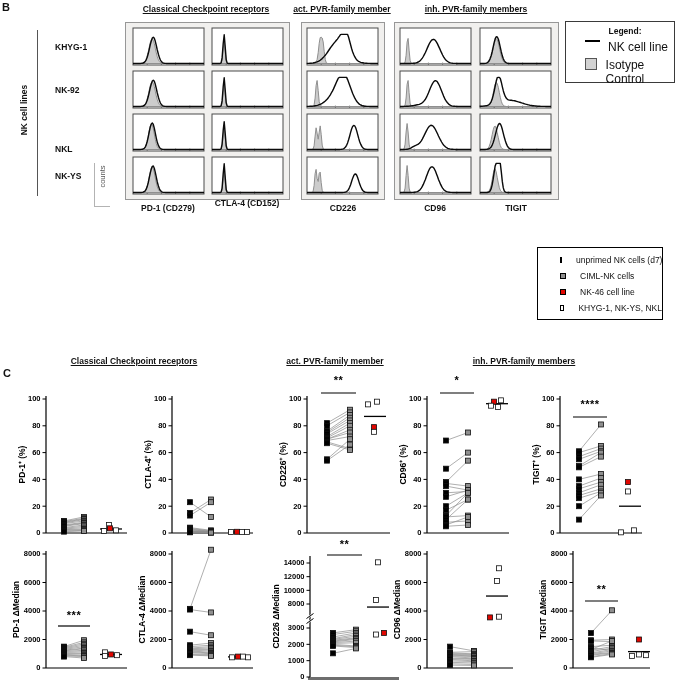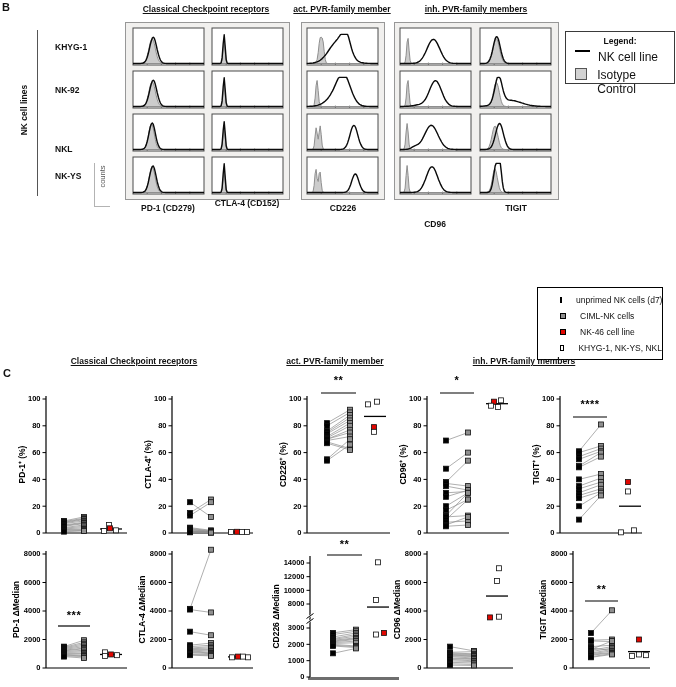--- a/index.html
+++ b/index.html
@@ -16,21 +16,21 @@
   .countslabel{position:absolute;font-size:7.5px;color:#555;transform:rotate(-90deg);
        transform-origin:center;white-space:nowrap;}
   .countsaxis{position:absolute;border-left:1.5px solid #b3b3b3;border-bottom:1.5px solid #b3b3b3;}
   .mlabel{position:absolute;font-weight:bold;font-size:8.5px;transform:translateX(-50%);white-space:nowrap;}
   .legbox{position:absolute;background:#fff;border:1.5px solid #3a3a3a;box-sizing:border-box;}
   .legtitle{font-weight:bold;font-size:8.5px;text-align:center;margin-top:4px;}
   .legrow{display:flex;align-items:flex-start;margin:4px 0 0 9px;font-size:12px;}
   .legrow .sym{width:16px;display:flex;justify-content:flex-start;align-items:center;margin-right:7px;}
   .linesym{width:15px;height:0;border-top:2.5px solid #000;}
   .isosym{width:10px;height:10px;background:#d2d2d2;border:1px solid #555;}
-  .legbox2{position:absolute;background:#fff;border:1px solid #000;box-sizing:border-box;margin-top:40px;}
+  .legbox2{position:absolute;background:#fff;border:1px solid #000;box-sizing:border-box;}
   .legrow2{display:flex;align-items:center;margin:6px 0 0 22px;font-size:8.5px;white-space:nowrap;}
   .sq{width:6px;height:6px;margin-right:14px;box-sizing:border-box;border:1px solid #000;}
   #chart-layer{position:absolute;left:0;top:0;pointer-events:none;}
 </style>
 </head>
 <body>
 
 <div class="fig">
 
   <div class="plabel" style="left:2px;top:1px;">B</div>
@@ -50,24 +50,24 @@
   <div class="gbox" style="left:125px;top:22px;width:165px;height:178px;"></div>
   <div class="gbox" style="left:301px;top:22px;width:84px;height:178px;"></div>
   <div class="gbox" style="left:394px;top:22px;width:165px;height:178px;"></div>
 
   <div class="countsaxis" style="left:94px;top:163px;width:15px;height:43px;"></div>
   <div class="countslabel" style="left:82px;top:172px;width:40px;text-align:center;">counts</div>
 
   <div class="mlabel" style="left:168px;top:203px;">PD-1 (CD279)</div>
   <div class="mlabel" style="left:247px;top:198px;">CTLA-4 (CD152)</div>
   <div class="mlabel" style="left:343px;top:203px;">CD226</div>
-  <div class="mlabel" style="left:435px;top:203px;margin-top:16px;">CD96</div>
+  <div class="mlabel" style="left:435px;top:203px;">CD96</div>
   <div class="mlabel" style="left:516px;top:203px;">TIGIT</div>
 
-  <div class="legbox" style="left:565px;top:31px;width:110px;height:53px;">
+  <div class="legbox" style="left:565px;top:21px;width:110px;height:62px;padding-left:10px;">
     <div class="legtitle">Legend:</div>
     <div class="legrow">
       <span class="sym">
           <span class="linesym"></span>
         </span>
       <span>NK cell line</span>
     </div>
     <div class="legrow">
       <span class="sym">
           <span class="isosym"></span>

